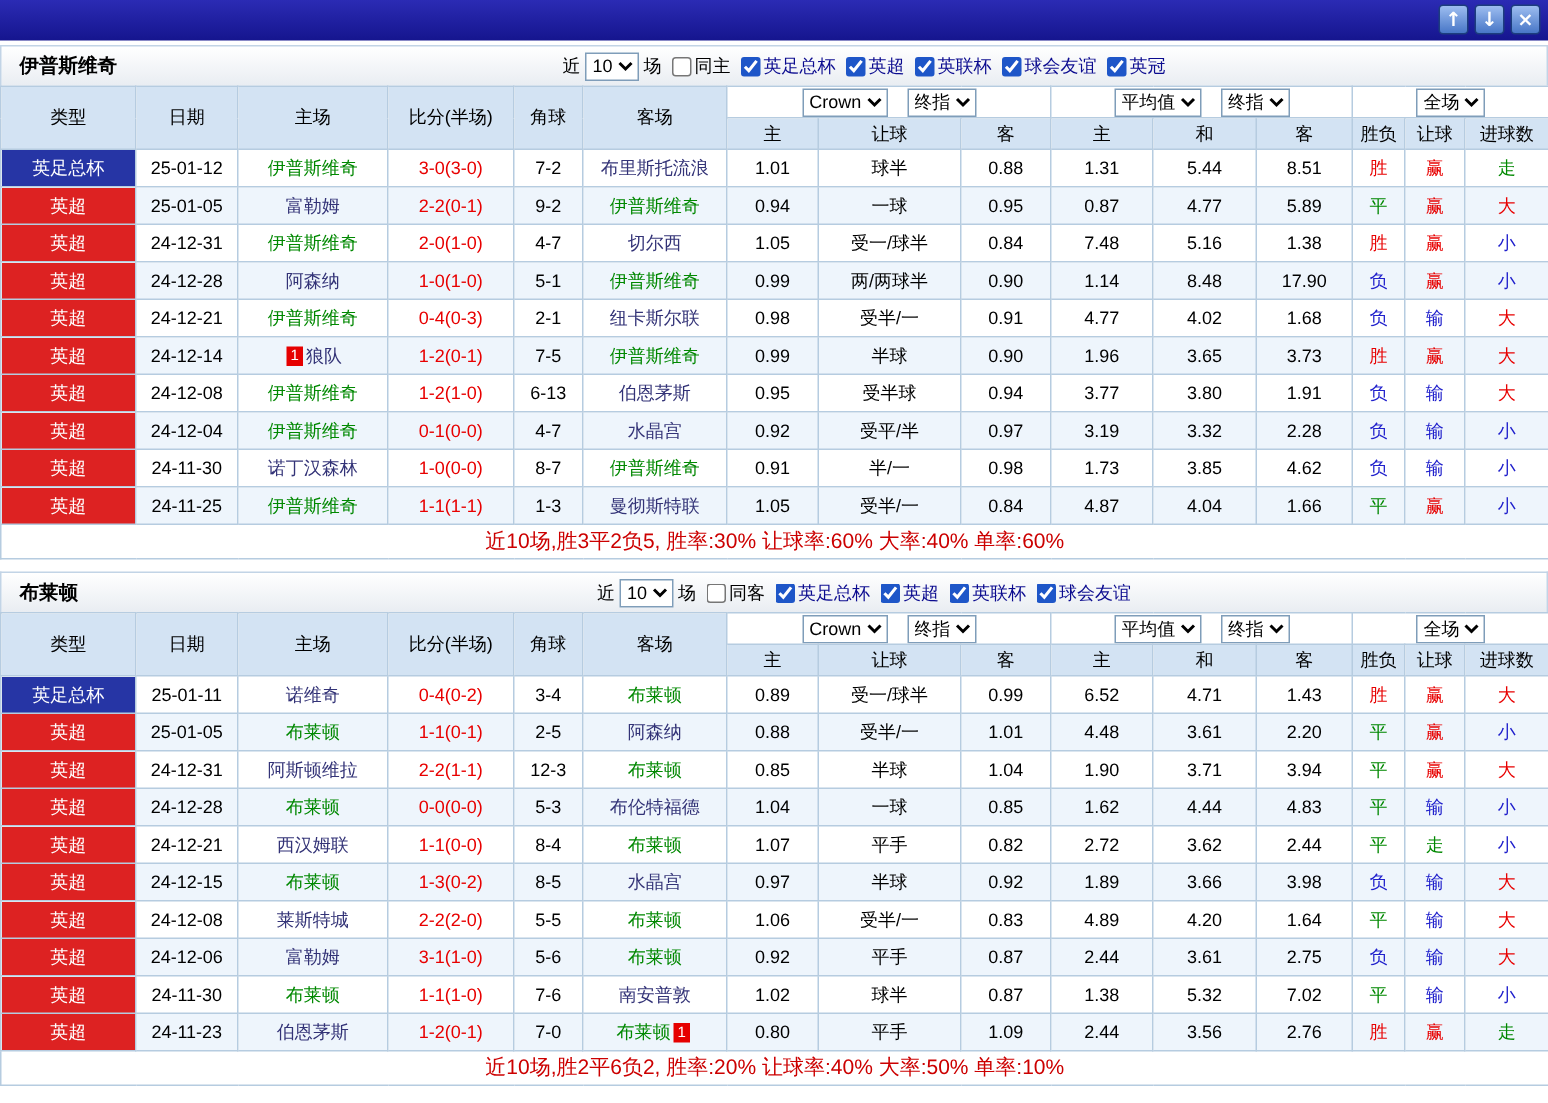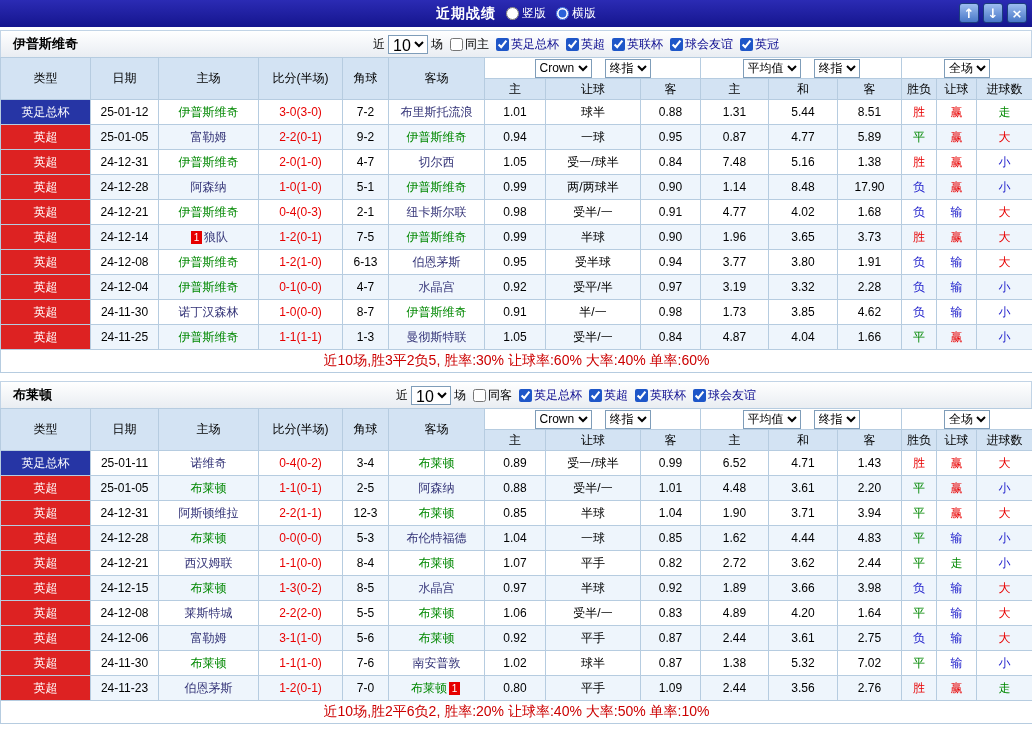--- a/index.html
+++ b/index.html
@@ -17,21 +17,21 @@
             background:linear-gradient(#9dbdf0,#4877c7); color:#fff; font-size:13px; line-height:17px;
             font-weight:bold; cursor:pointer; font-family:"DejaVu Sans",sans-serif; }
 
   
   .section { margin-top:3px; }
   .section + .section { margin-top:8px; }
   .section-header { height:27px; display:flex; align-items:center; background:linear-gradient(#ffffff,#e9edf2);
                     border:1px solid #c2d4e6; border-bottom:none; }
   .team-title { width:120px; padding-left:12px; font-size:13px; font-weight:bold; }
   .filters { flex:1; display:flex; justify-content:center; align-items:center; gap:3px; }
-  .filters select { font-size:16px; height:19px; border:1px solid #7f9db9; background:#fff; }
+  .filters select { font-size:12px; height:19px; border:1px solid #7f9db9; background:#fff; }
   .chk { display:flex; align-items:center; gap:1px; cursor:pointer; }
   .chk input { margin:0 1px 0 4px; width:13px; height:13px; accent-color:#1e56c8; }
   .chk.lg span { color:#0b0b8f; }
 
   
   table { border-collapse:collapse; table-layout:fixed; width:1032px; }
   th, td { border:1px solid #b6cce0; text-align:center; padding:0; overflow:hidden; white-space:nowrap; }
   thead th { background:#d3e3f3; font-weight:normal; height:21px; font-size:12px; }
   thead th.drop { background:#ffffff; }
   .hdr-selects { display:flex; justify-content:center; align-items:center; gap:13px; }
@@ -44,31 +44,20 @@
   .team.focal { color:#008800; }
   .team.opp { color:#333377; }
   .card { display:inline-block; background:#e60000; color:#fff; font-size:10px; width:11px; height:13px;
           line-height:13px; margin:0 2px; vertical-align:middle; }
   tfoot td { height:23px; color:#cc0000; background:#fff; font-size:14px; }
 </style>
 </head>
 <body>
 
 <div class="titlebar">
-  <div class="titlebar-center">
-    <span class="page-title">近期战绩</span>
-    <label class="layout-opt">
-      <input type="radio" name="layout" style="">
-      <span>竖版</span>
-    </label>
-    <label class="layout-opt">
-      <input type="radio" name="layout" checked="" style="">
-      <span>横版</span>
-    </label>
-  </div>
   <div class="tb-buttons">
     <button class="tb-btn"><span>↑</span></button>
     <button class="tb-btn"><span>↓</span></button>
     <button class="tb-btn"><span>×</span></button>
   </div>
 </div>
 
 <div class="section">
   <div class="section-header">
     <div class="team-title">伊普斯维奇</div>

